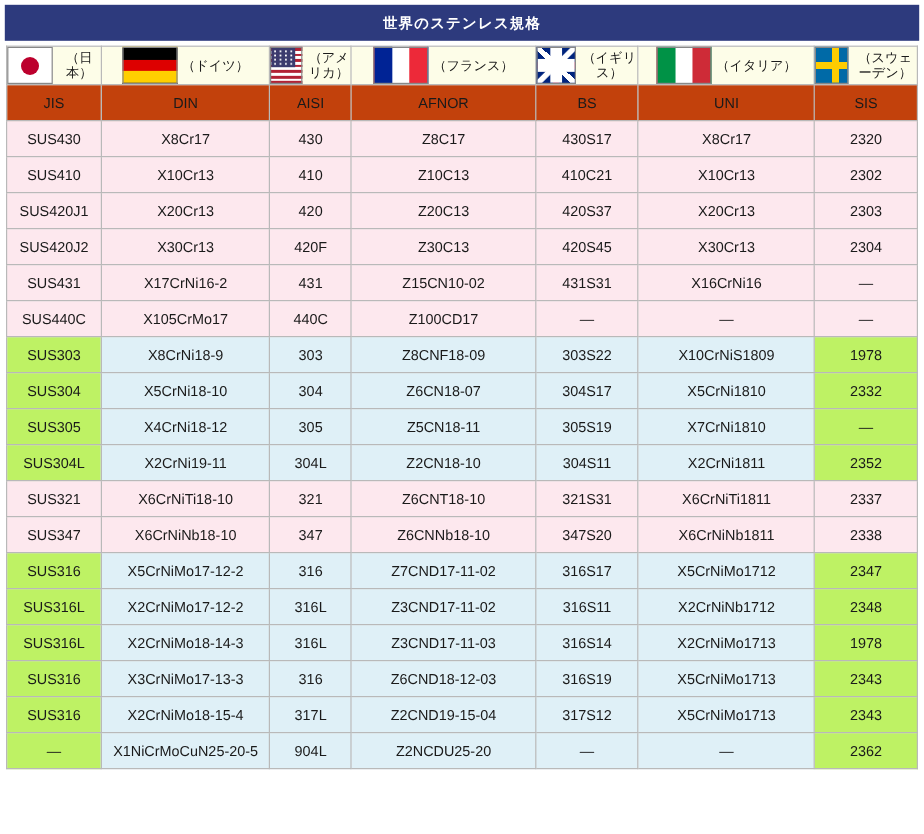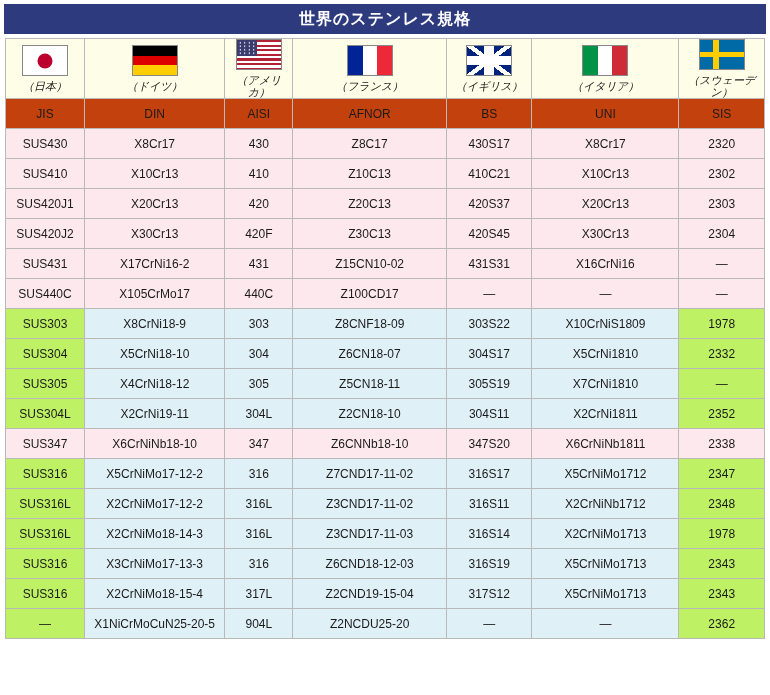--- a/index.html
+++ b/index.html
@@ -20,21 +20,21 @@
     background: #ffffff;
   }
   .title-bar {
     height: 30px;
     margin: 4px 4px 0 4px;
     background: #2d3a7d;
     color: #ffffff;
     display: flex;
     align-items: center;
     justify-content: center;
-    font-size: 16px;
+    font-size: 12px;
     font-weight: bold;
     letter-spacing: 1px;
   }
   table.std {
     border-collapse: collapse;
     width: 760px;
     margin: 4px auto 0 auto;
     table-layout: fixed;
   }
   table.std td, table.std th {
@@ -56,25 +56,23 @@
   col.c5 { width: 134px; }
   col.c6 { width: 78px; }
 
   .flagrow td {
     height: 53px;
     background: #fdfde8;
     padding-top: 2px;
   }
   .flag-wrap {
     display: flex;
-    flex-direction: column;
     align-items: center;
     justify-content: center;
     gap: 4px;
-    font-style: italic;
   }
   .flag {
     width: 46px;
     height: 31px;
     border: 1px solid #888;
     box-sizing: border-box;
     position: relative;
     overflow: hidden;
     background: #fff;
   }
@@ -324,20 +322,29 @@
       <tr class="blue">
           <td class="col-jis">SUS304L</td>
           <td>X2CrNi19-11</td>
           <td>304L</td>
           <td>Z2CN18-10</td>
           <td>304S11</td>
           <td>X2CrNi1811</td>
           <td class="col-sis">2352</td>
         </tr>
       <tr class="pink">
+          <td class="col-jis">SUS321</td>
+          <td>X6CrNiTi18-10</td>
+          <td>321</td>
+          <td>Z6CNT18-10</td>
+          <td>321S31</td>
+          <td>X6CrNiTi1811</td>
+          <td class="col-sis">2337</td>
+        </tr>
+      <tr class="pink">
           <td class="col-jis">SUS347</td>
           <td>X6CrNiNb18-10</td>
           <td>347</td>
           <td>Z6CNNb18-10</td>
           <td>347S20</td>
           <td>X6CrNiNb1811</td>
           <td class="col-sis">2338</td>
         </tr>
       <tr class="blue">
           <td class="col-jis">SUS316</td>

